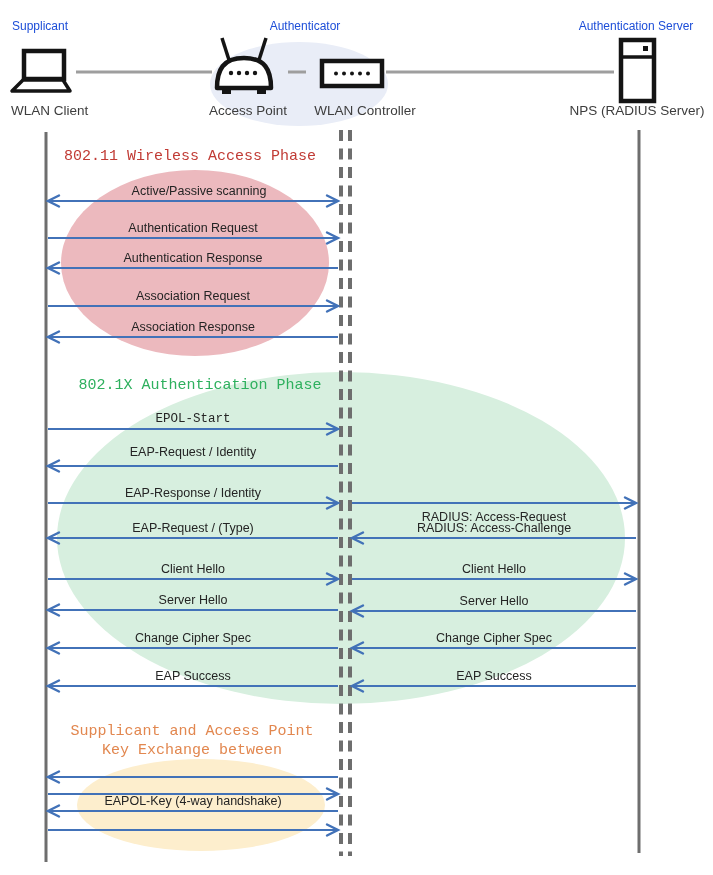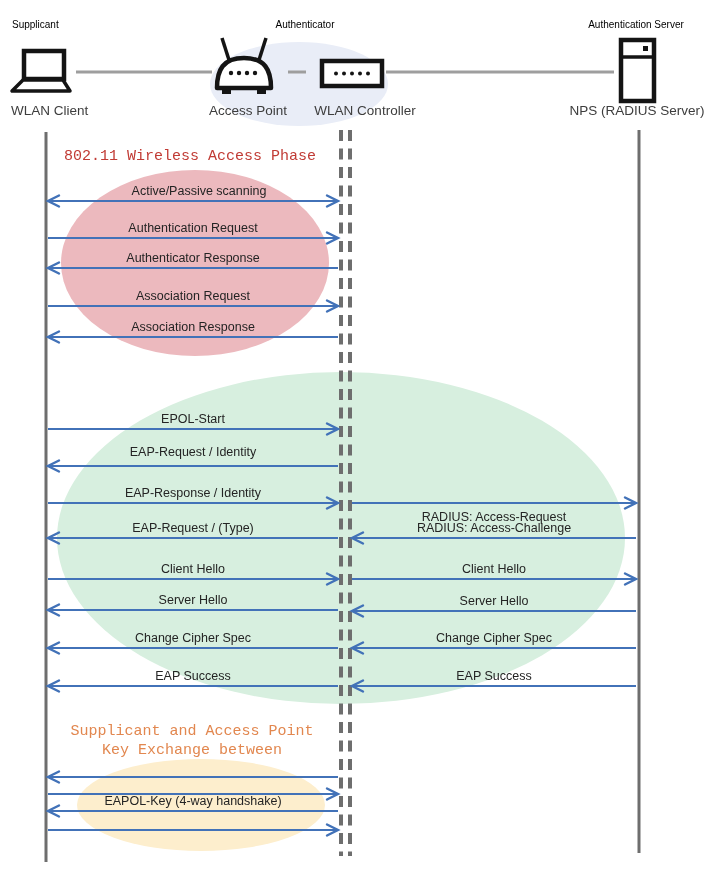--- a/index.html
+++ b/index.html
@@ -3,21 +3,21 @@
 <meta charset="utf-8">
 <style>
   html,body { margin:0; padding:0; background:#ffffff; }
   #canvas {
     position:relative; width:713px; height:875px; background:#fff;
     font-family:"Liberation Sans", sans-serif; overflow:hidden;
   }
   #diagram-svg { position:absolute; left:0; top:0; }
   .lbl { position:absolute; white-space:nowrap; }
   .centered { transform:translateX(-50%); text-align:center; }
-  .role  { font-size:10px; color:#000000; }
+  .role  { font-size:12px; color:#1d4ed8; }
   .node-label { font-size:13.5px; color:#3d3d3d; }
   .phase-title { font-size:15px; line-height:19px;font-family:Liberation Mono, monospace; }
   .phase-80211 { color:var(--phase_80211); }
   .phase-8021x { color:var(--phase_8021x); }
   .phase-keyx  { color:var(--phase_key_exchange); }
   .msg-label { position:absolute; transform:translateX(-50%); white-space:nowrap;
                font-size:12.5px; line-height:15px; color:var(--text); }
 </style>
 </head>
 <body>
@@ -180,32 +180,33 @@
   <div class="lbl role" style="left:12px; top:19px;">Supplicant</div>
   <div class="lbl role centered" style="left:305px; top:19px;">Authenticator</div>
   <div class="lbl role centered" style="left:636px; top:19px;">Authentication Server</div>
 
   <div class="lbl node-label" style="left:11px; top:103px;">WLAN Client</div>
   <div class="lbl node-label centered" style="left:248px; top:103px;">Access Point</div>
   <div class="lbl node-label centered" style="left:365px; top:103px;">WLAN Controller</div>
   <div class="lbl node-label centered" style="left:637px; top:103px;">NPS (RADIUS Server)</div>
 
   <div class="lbl phase-title phase-80211 centered" style="left:190px; top:147px;">802.11 Wireless Access Phase</div>
+  <div class="lbl phase-title phase-8021x centered" style="left:200px; top:376px;">802.1X Authentication Phase</div>
   <div class="lbl phase-title phase-keyx centered" style="left:192px; top:722px;">
     <div>Supplicant and Access Point</div>
     <div>Key Exchange between</div>
   </div>
 
   <div id="message-labels">
       <div class="msg-label" style="left: 193px; top: 184px; margin-left: 6px;">Active/Passive scanning</div>
       <div class="msg-label" style="left: 193px; top: 221px;">Authentication Request</div>
-      <div class="msg-label" style="left: 193px; top: 251px;">Authenticator Response</div>
+      <div class="msg-label" style="left: 193px; top: 251px;">Authentication Response</div>
       <div class="msg-label" style="left: 193px; top: 289px;">Association Request</div>
       <div class="msg-label" style="left: 193px; top: 320px;">Association Response</div>
-      <div class="msg-label" style="left: 193px; top: 412px;">EPOL-Start</div>
+      <div class="msg-label" style="left: 193px; top: 412px; font-family: Liberation Mono, monospace;">EPOL-Start</div>
       <div class="msg-label" style="left: 193px; top: 445px;">EAP-Request / Identity</div>
       <div class="msg-label" style="left: 193px; top: 486px;">EAP-Response / Identity</div>
       <div class="msg-label" style="left: 494px; top: 510px;">RADIUS: Access-Request</div>
       <div class="msg-label" style="left: 193px; top: 521px;">EAP-Request / (Type)</div>
       <div class="msg-label" style="left: 494px; top: 521px;">RADIUS: Access-Challenge</div>
       <div class="msg-label" style="left: 193px; top: 562px;">Client Hello</div>
       <div class="msg-label" style="left: 494px; top: 562px;">Client Hello</div>
       <div class="msg-label" style="left: 193px; top: 593px;">Server Hello</div>
       <div class="msg-label" style="left: 494px; top: 594px;">Server Hello</div>
       <div class="msg-label" style="left: 193px; top: 631px;">Change Cipher Spec</div>

